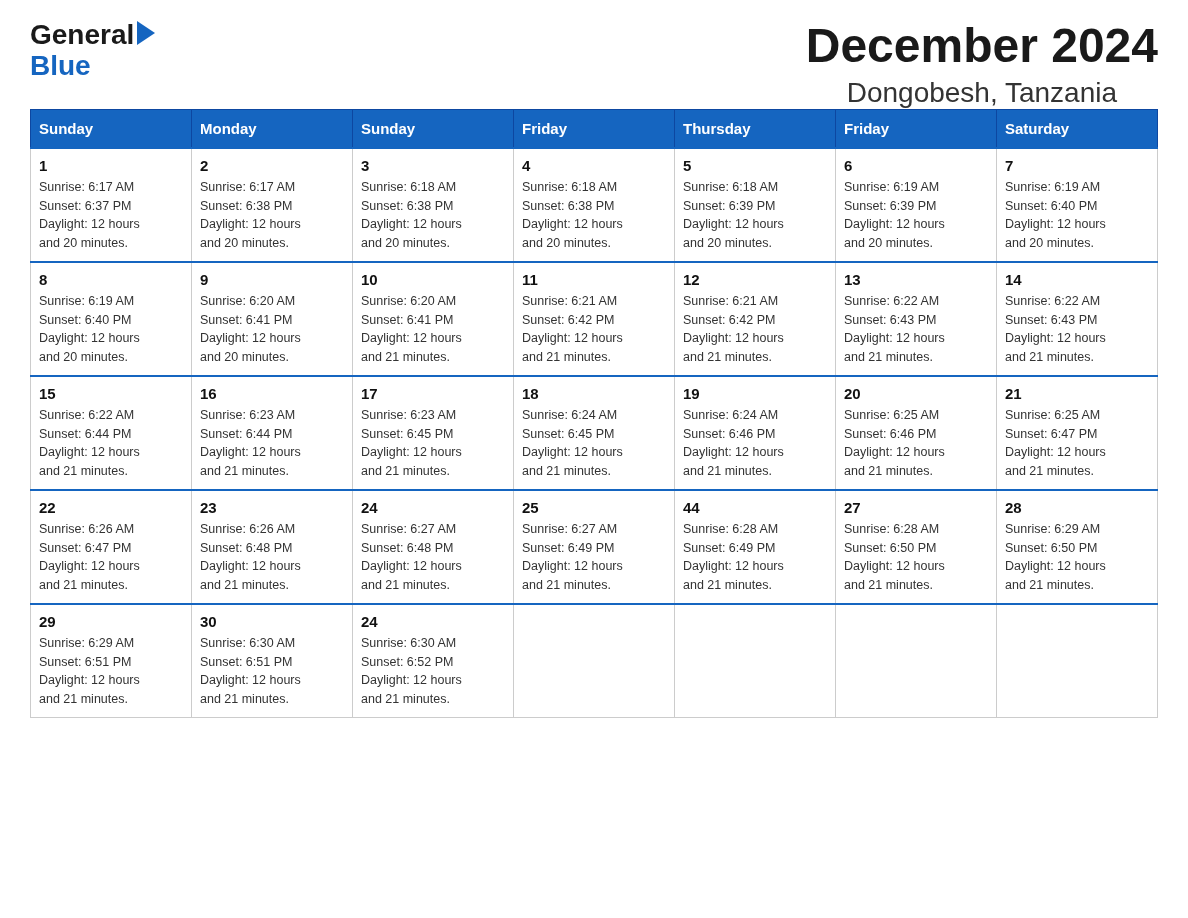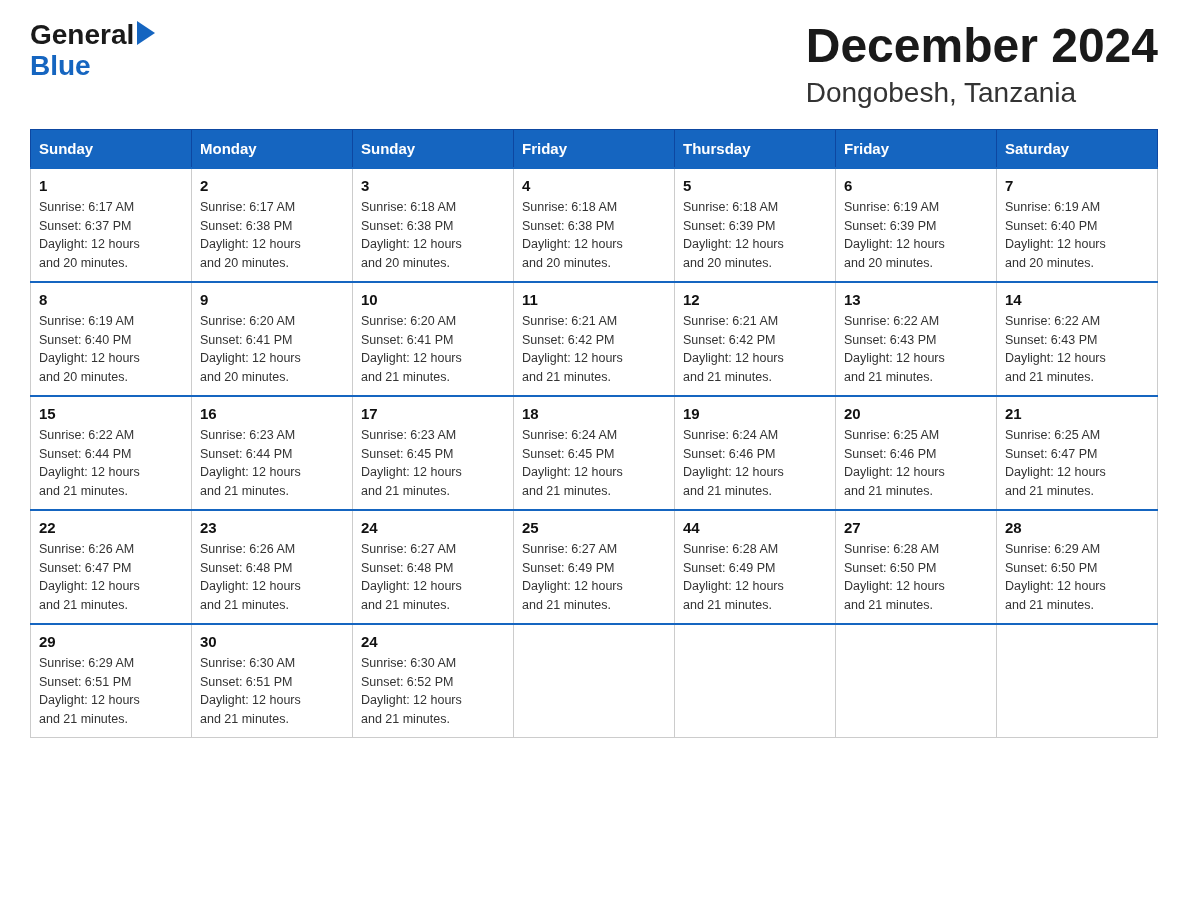--- a/index.html
+++ b/index.html
@@ -7,21 +7,20 @@
       font-family: Arial, sans-serif;
       background: #fff;
       width: 1188px;
       min-height: 918px;
       padding: 20px 30px;
     }
     .header {
       display: flex;
       justify-content: space-between;
       align-items: flex-start;
-      margin-bottom: 20px;
     }
     .logo {
       display: flex;
       align-items: center;
     }
     .logo-text-general {
       font-size: 28px;
       font-weight: bold;
       color: #1a1a1a;
     }
@@ -33,21 +32,21 @@
     .logo-arrow {
       width: 0;
       height: 0;
       border-left: 18px solid #1565c0;
       border-top: 12px solid transparent;
       border-bottom: 12px solid transparent;
       margin-left: 3px;
       margin-top: -4px;
     }
     .title-block {
-      text-align: left;
+      text-align: center;
     }
     .title-block h1 {
       font-size: 48px;
       font-weight: bold;
       color: #1a1a1a;
       line-height: 1.1;
     }
     .title-block h2 {
       font-size: 28px;
       font-weight: normal;

